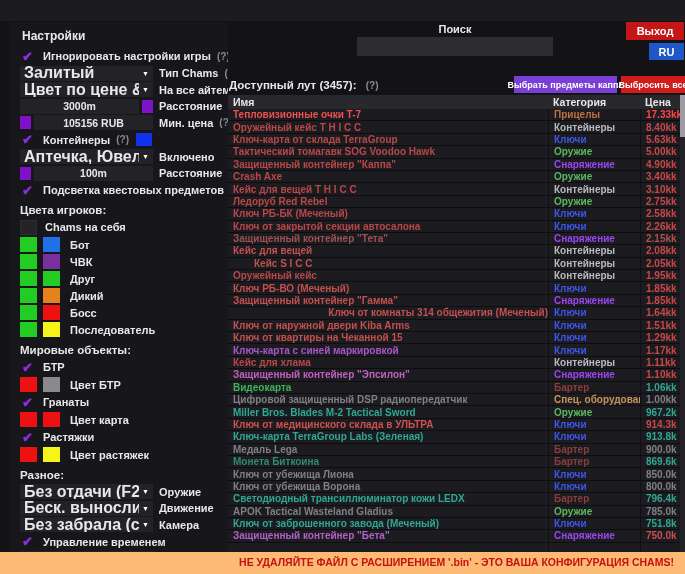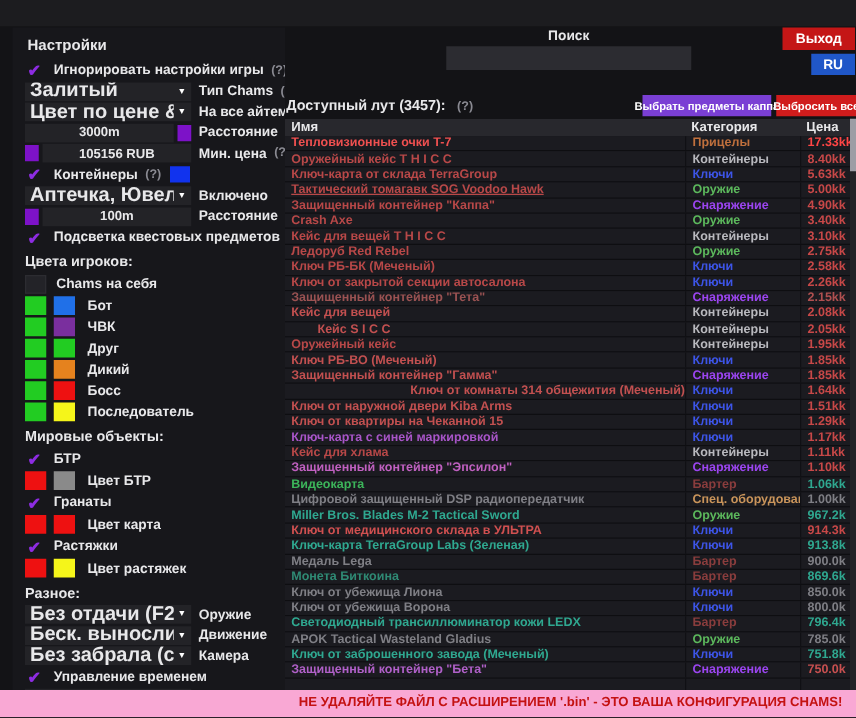--- a/index.html
+++ b/index.html
@@ -54,21 +54,21 @@
   .t-head .hc{padding-left:5px;overflow:hidden;white-space:nowrap;}
   .t-row{height:12.4px;box-sizing:border-box;display:grid;grid-template-columns:320px 92px 1fr;
          background:#1b1b20;border-bottom:1px solid #0e0e11;font-size:10px;align-items:center;}
   .t-row span{overflow:hidden;white-space:nowrap;line-height:11px;}
   .c-name{padding-left:5px;}
   .c-cat,.c-price{padding-left:5px;border-left:1px solid #101014;height:100%;display:flex;align-items:center;box-sizing:border-box;}
   .scrollbar{position:absolute;right:0;top:95px;width:5px;height:457px;background:#232327;}
   .scroll-thumb{position:absolute;left:0;top:0;width:5px;height:42px;background:#9d9da5;}
 
   
-  .bottom-bar{position:absolute;left:0;top:552px;width:685px;height:22px;background:#f9a8d4;}
+  .bottom-bar{position:absolute;left:0;top:552px;width:685px;height:22px;background:#fdba74;}
   .warning{margin-left:228px;text-align:center;font-size:10.5px;color:#c41212;line-height:21px;white-space:nowrap;}
 </style>
 </head>
 <body>
 
 <div class="app">
   <div class="topstrip"></div>
 
   <div class="panel">
     <div class="p-title">Настройки</div>
@@ -275,21 +275,21 @@
           <span class="c-name" style="color: rgb(184, 72, 72);">Оружейный кейс T H I C C</span>
           <span class="c-cat" style="color: rgb(185, 185, 190);">Контейнеры</span>
           <span class="c-price" style="color: rgb(200, 72, 72);">8.40kk</span>
         </div>
         <div class="t-row">
           <span class="c-name" style="color: rgb(184, 72, 72);">Ключ-карта от склада TerraGroup</span>
           <span class="c-cat" style="color: rgb(61, 85, 232);">Ключи</span>
           <span class="c-price" style="color: rgb(200, 72, 72);">5.63kk</span>
         </div>
         <div class="t-row">
-          <span class="c-name" style="color: rgb(184, 72, 72); text-decoration: underline;">Тактический томагавк SOG Voodoo Hawk</span>
+          <span class="c-name" style="color: rgb(184, 72, 72);">Тактический томагавк SOG Voodoo Hawk</span>
           <span class="c-cat" style="color: rgb(92, 184, 92);">Оружие</span>
           <span class="c-price" style="color: rgb(200, 72, 72);">5.00kk</span>
         </div>
         <div class="t-row">
           <span class="c-name" style="color: rgb(184, 72, 72);">Защищенный контейнер "Каппа"</span>
           <span class="c-cat" style="color: rgb(155, 69, 240);">Снаряжение</span>
           <span class="c-price" style="color: rgb(200, 72, 72);">4.90kk</span>
         </div>
         <div class="t-row">
           <span class="c-name" style="color: rgb(184, 72, 72);">Crash Axe</span>

